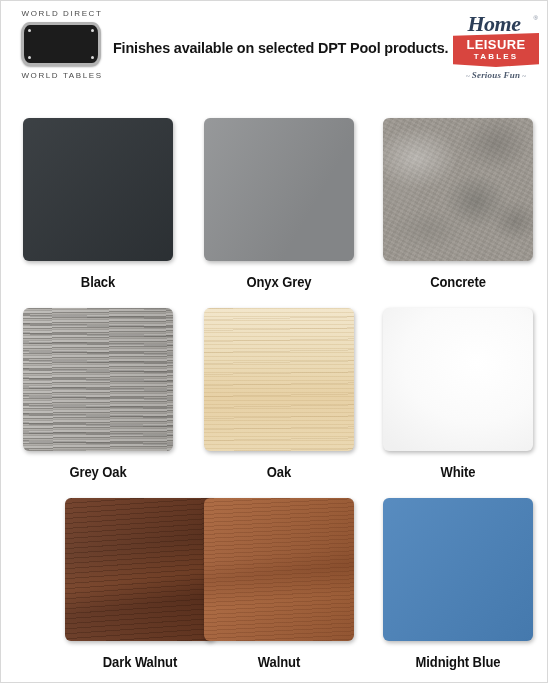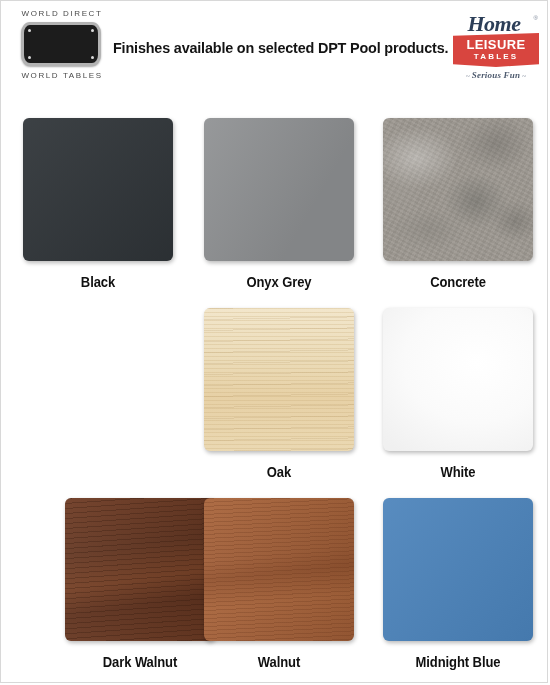--- a/index.html
+++ b/index.html
@@ -347,20 +347,24 @@
         <div class="swatch-label">Black</div>
       </div>
       <div class="swatch-cell" style="left: 203px; top: 105px;">
         <div class="swatch fin-onyx"></div>
         <div class="swatch-label">Onyx Grey</div>
       </div>
       <div class="swatch-cell" style="left: 382px; top: 105px;">
         <div class="swatch fin-concrete"></div>
         <div class="swatch-label">Concrete</div>
       </div>
+      <div class="swatch-cell" style="left: 22px; top: 295px;">
+        <div class="swatch fin-greyoak"></div>
+        <div class="swatch-label">Grey Oak</div>
+      </div>
       <div class="swatch-cell" style="left: 203px; top: 295px;">
         <div class="swatch fin-oak"></div>
         <div class="swatch-label">Oak</div>
       </div>
       <div class="swatch-cell" style="left: 382px; top: 295px;">
         <div class="swatch fin-white"></div>
         <div class="swatch-label">White</div>
       </div>
       <div class="swatch-cell" style="left: 22px; top: 485px; padding-left: 42px;">
         <div class="swatch fin-darkwalnut"></div>

